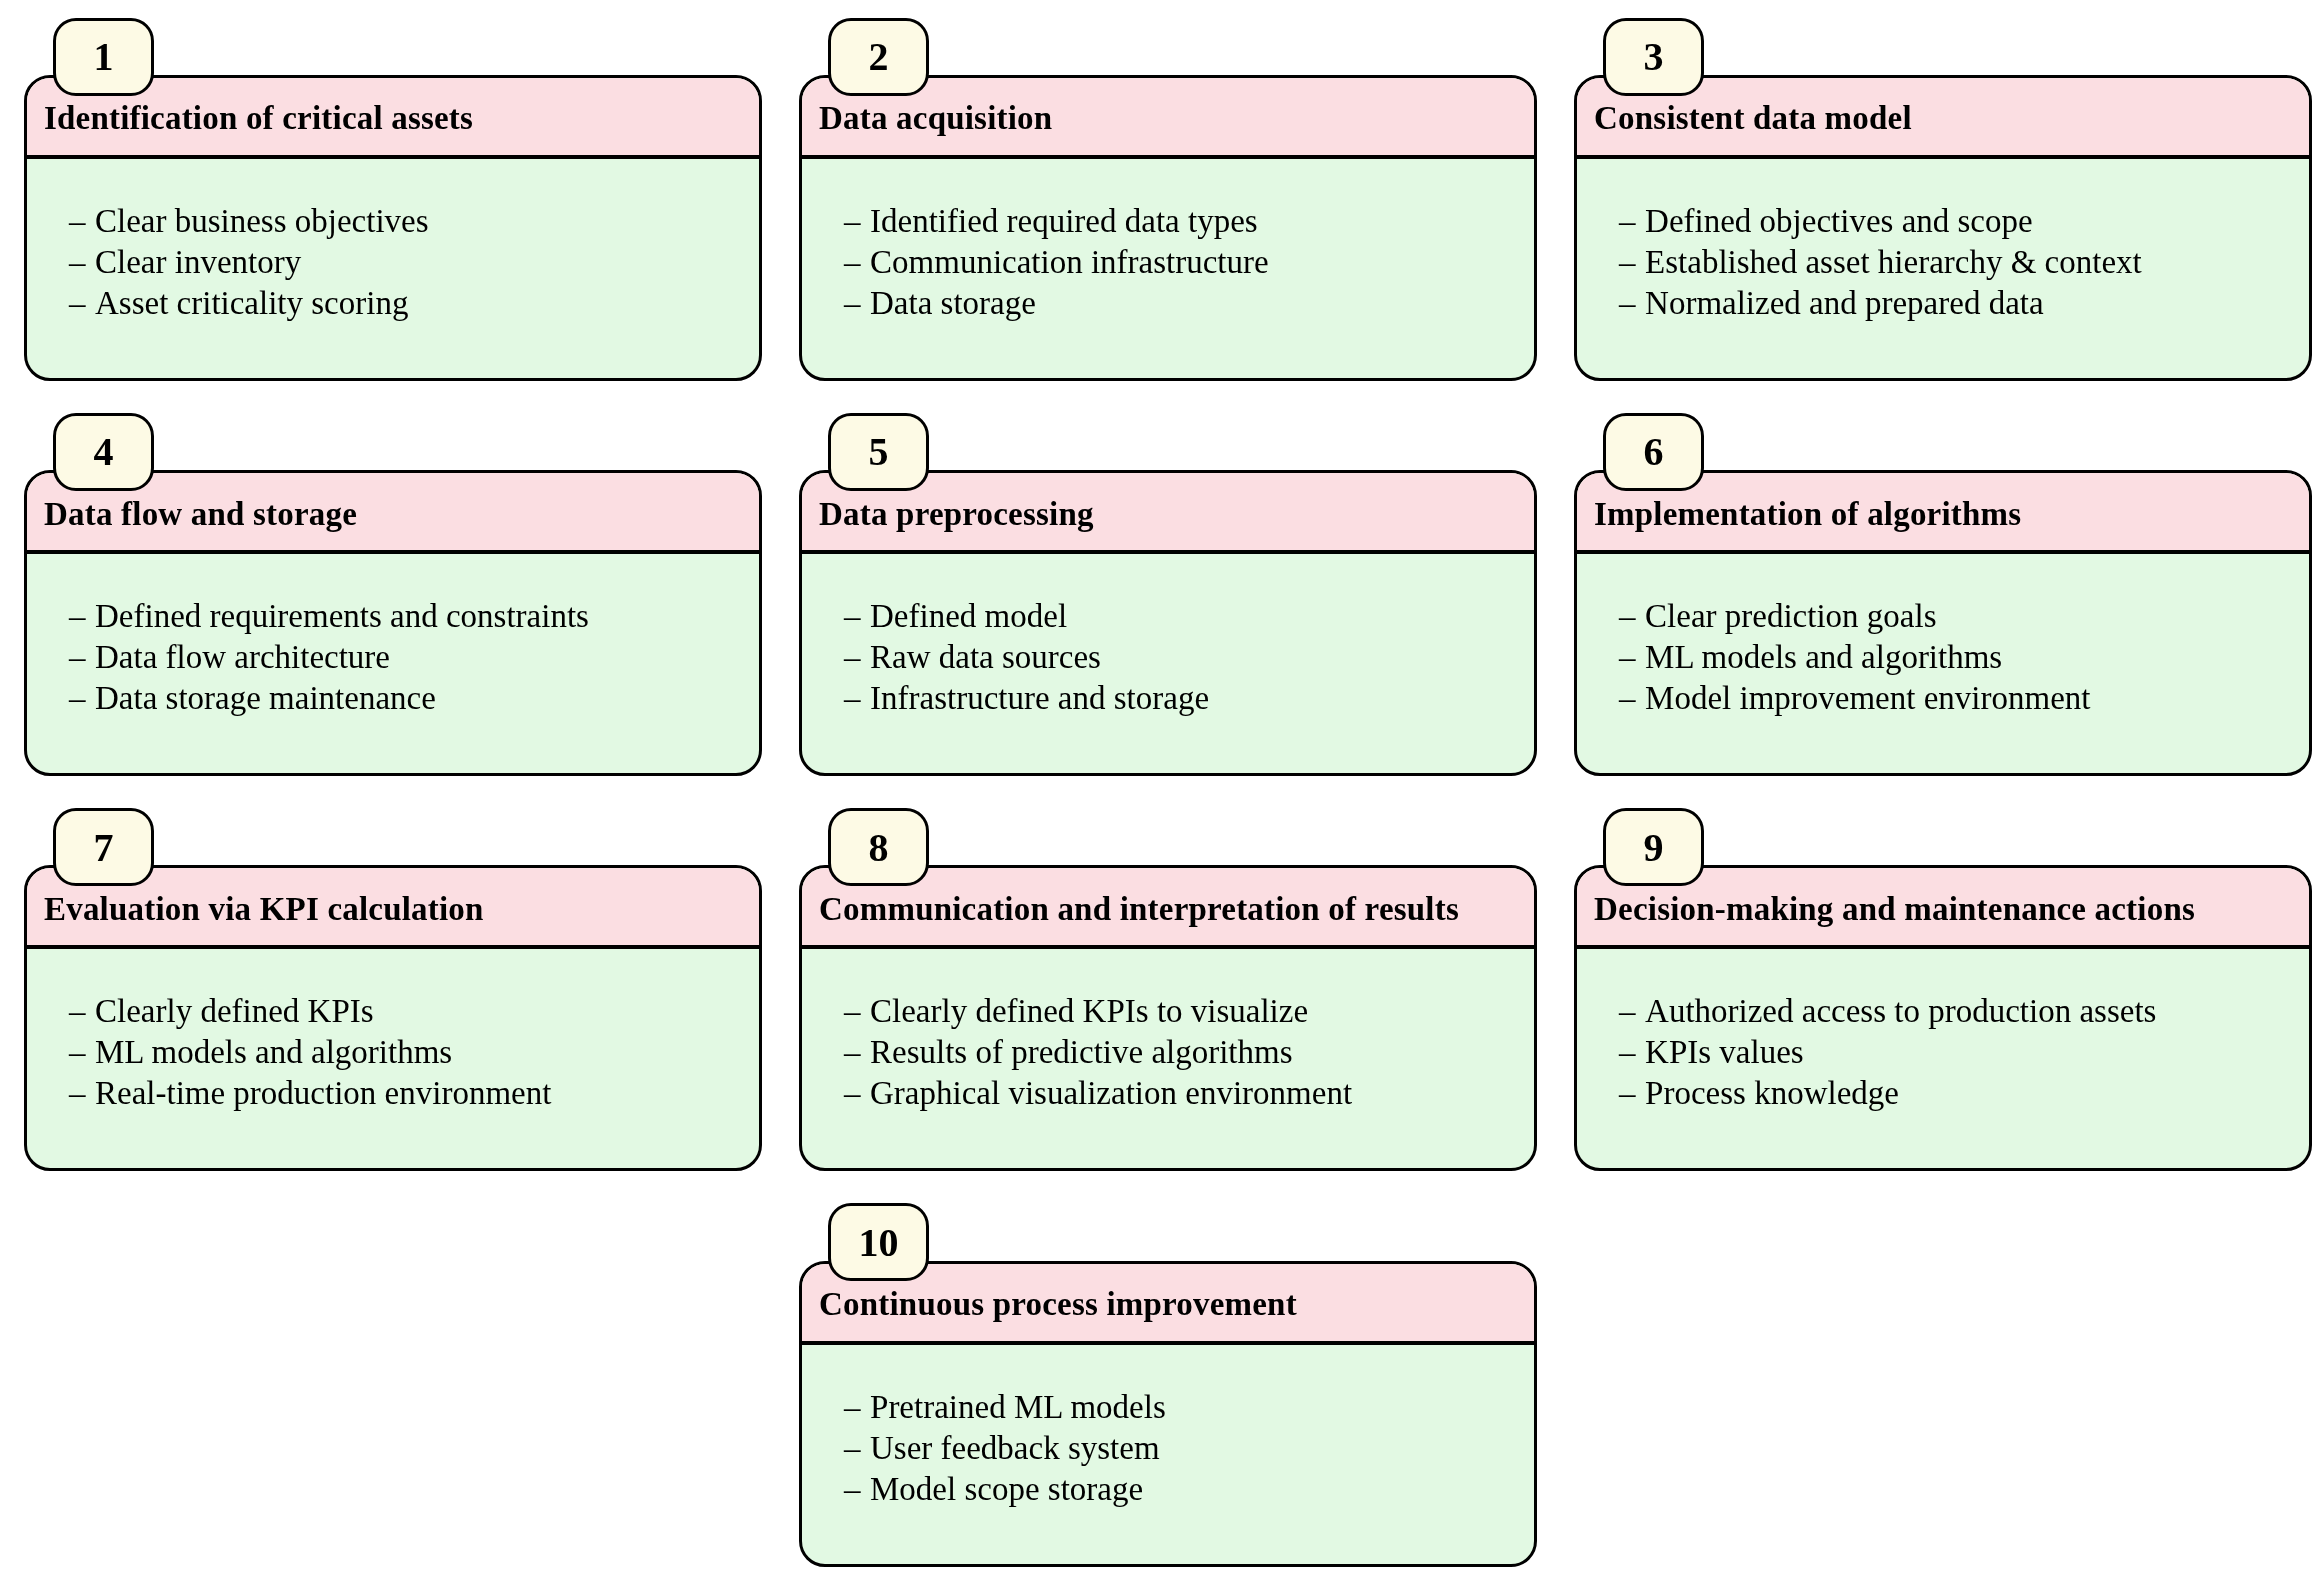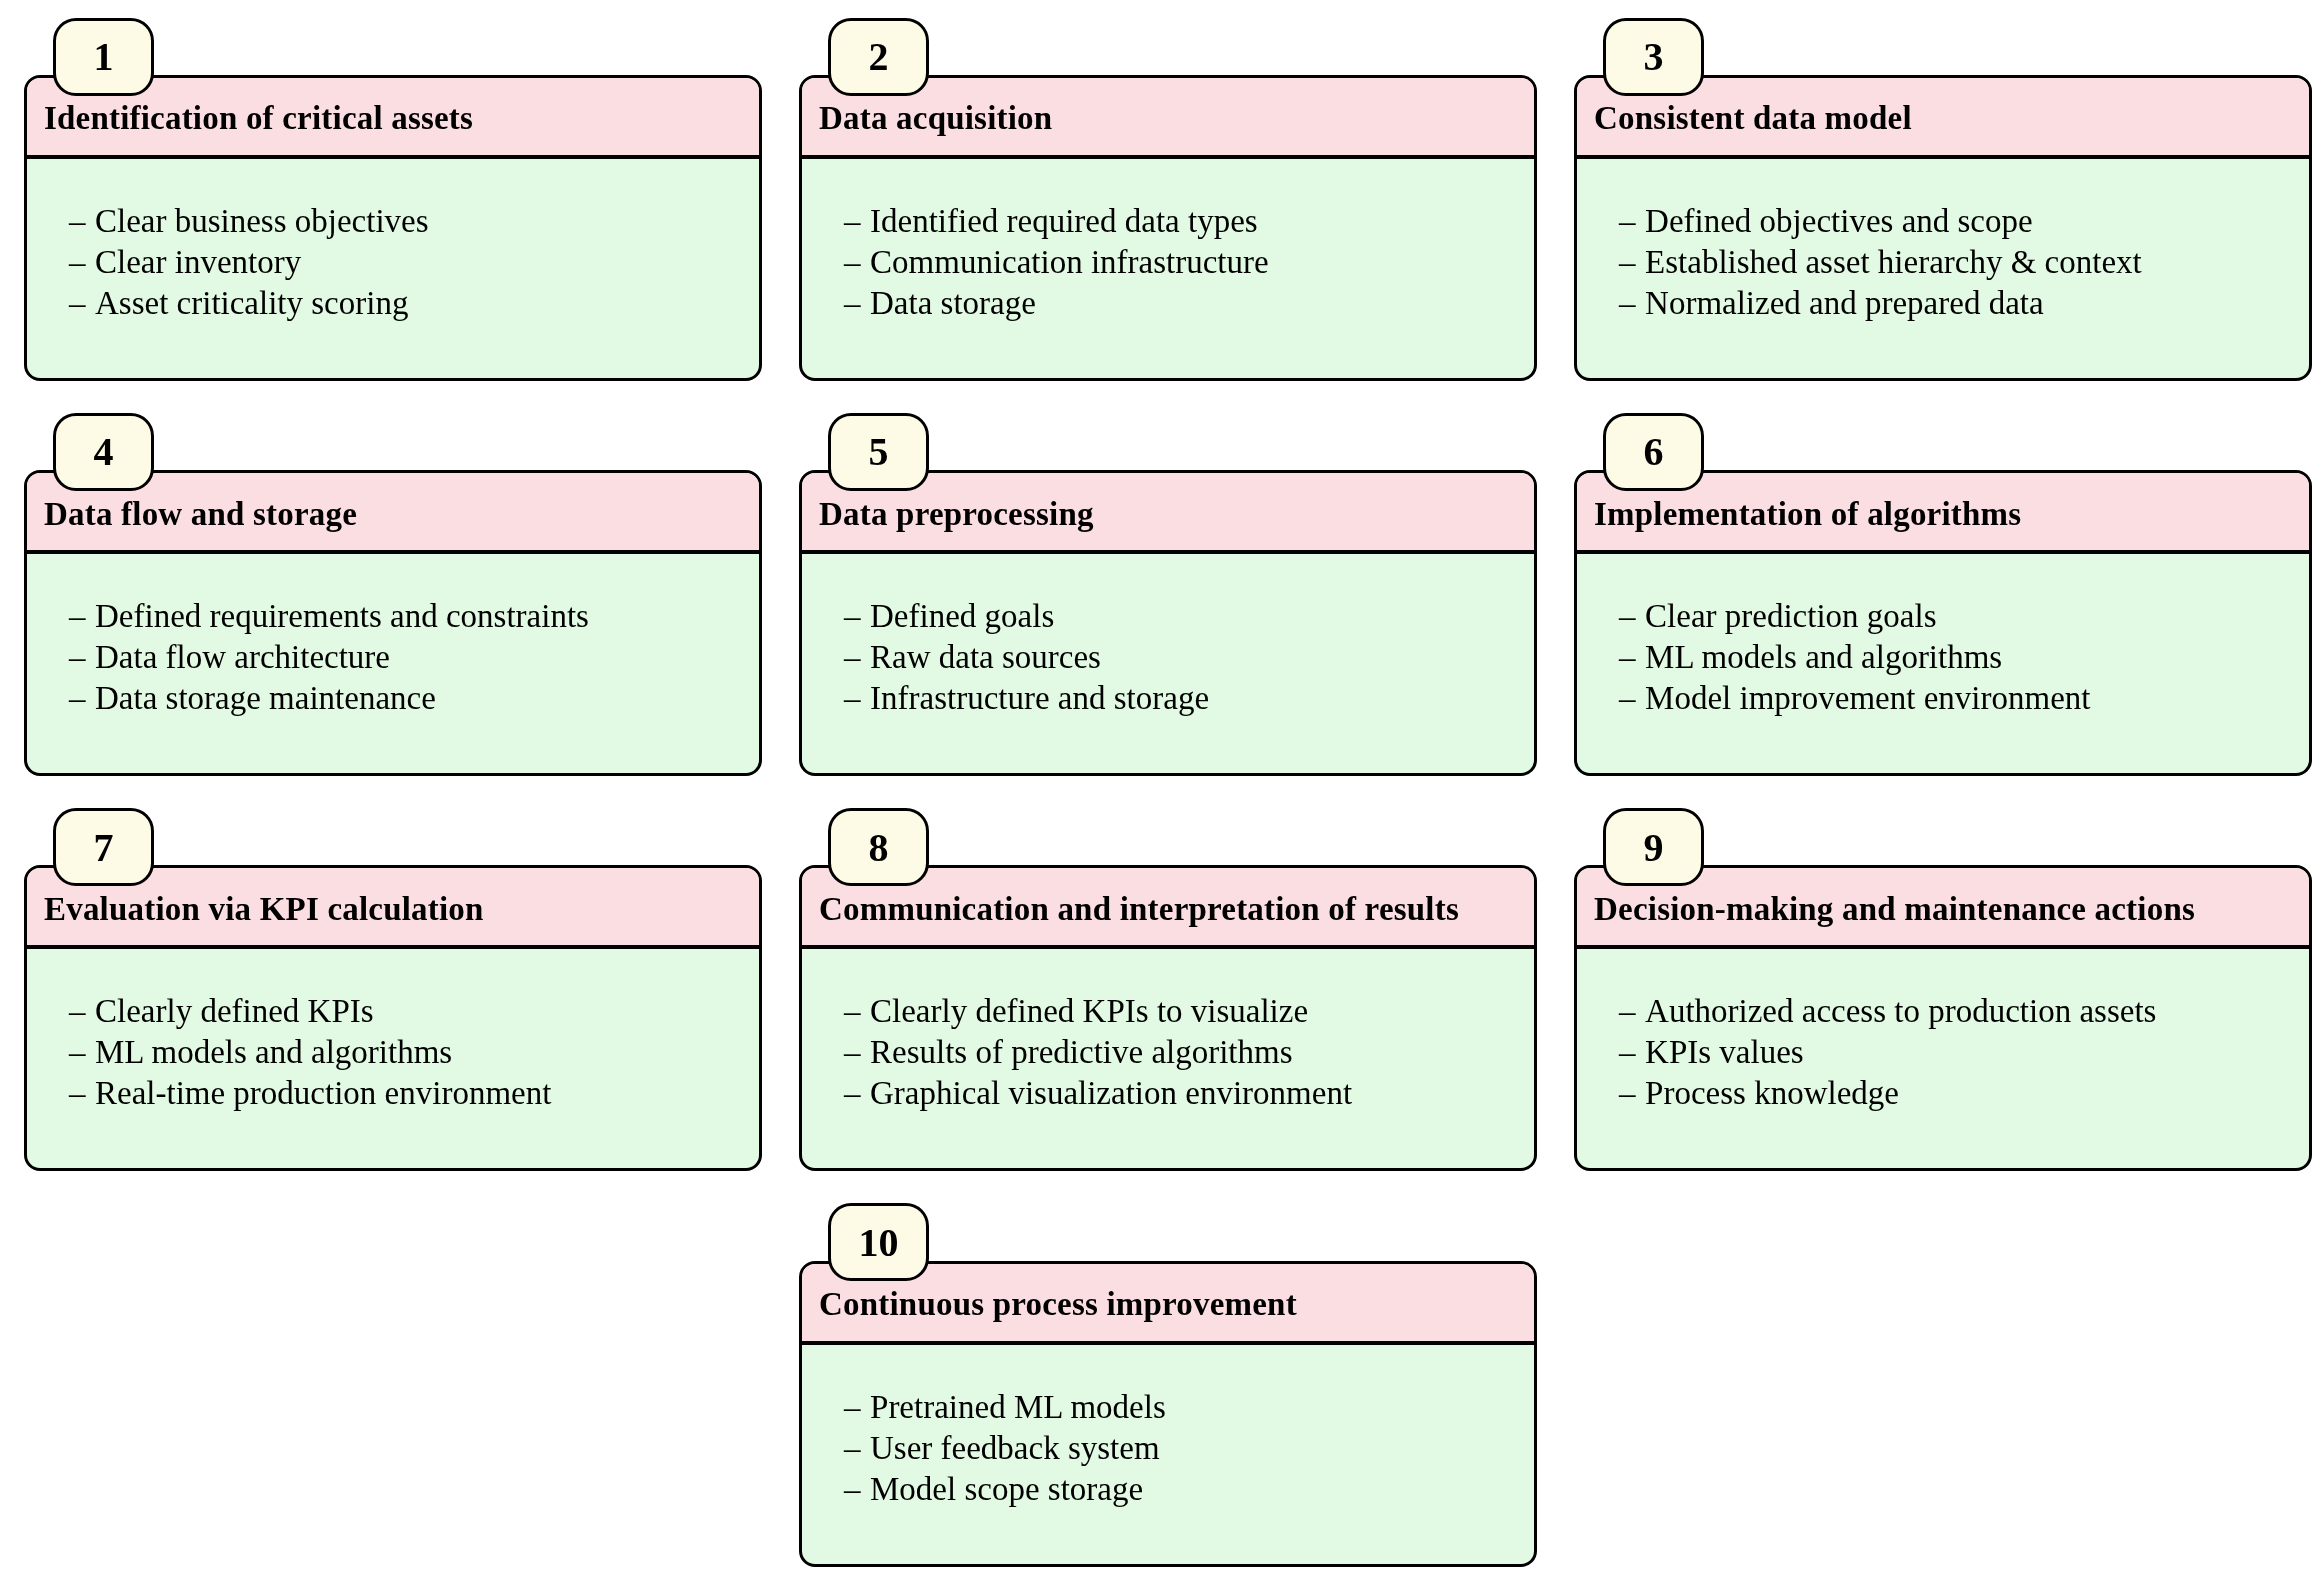--- a/index.html
+++ b/index.html
@@ -42,21 +42,21 @@
     font-size: 40px;
   }
 
   .card {
     position: relative;
     z-index: 1;
     height: 306px;
     box-sizing: border-box;
     background: var(--body-bg, #e2f9e3);
     border: 3.2px solid var(--border, #000);
-    border-radius: 16px;
+    border-radius: 26px;
     overflow: hidden;
   }
   .card-header {
     box-sizing: border-box;
     height: 81px;
     background: var(--header-bg, #fbdee2);
     border-bottom: 4.2px solid var(--border, #000);
     display: flex;
     align-items: center;
     padding: 5.3px 16px 0 17px;
@@ -185,21 +185,21 @@
     <div class="badge">
       <span>5</span>
     </div>
     <div class="card">
       <div class="card-header">
         <span>Data preprocessing</span>
       </div>
       <div class="card-body">
             <div class="item">
               <span class="dash">–</span>
-              <span>Defined goals</span>
+              <span>Defined model</span>
             </div>
             <div class="item">
               <span class="dash">–</span>
               <span>Raw data sources</span>
             </div>
             <div class="item">
               <span class="dash">–</span>
               <span>Infrastructure and storage</span>
             </div>
           </div>

